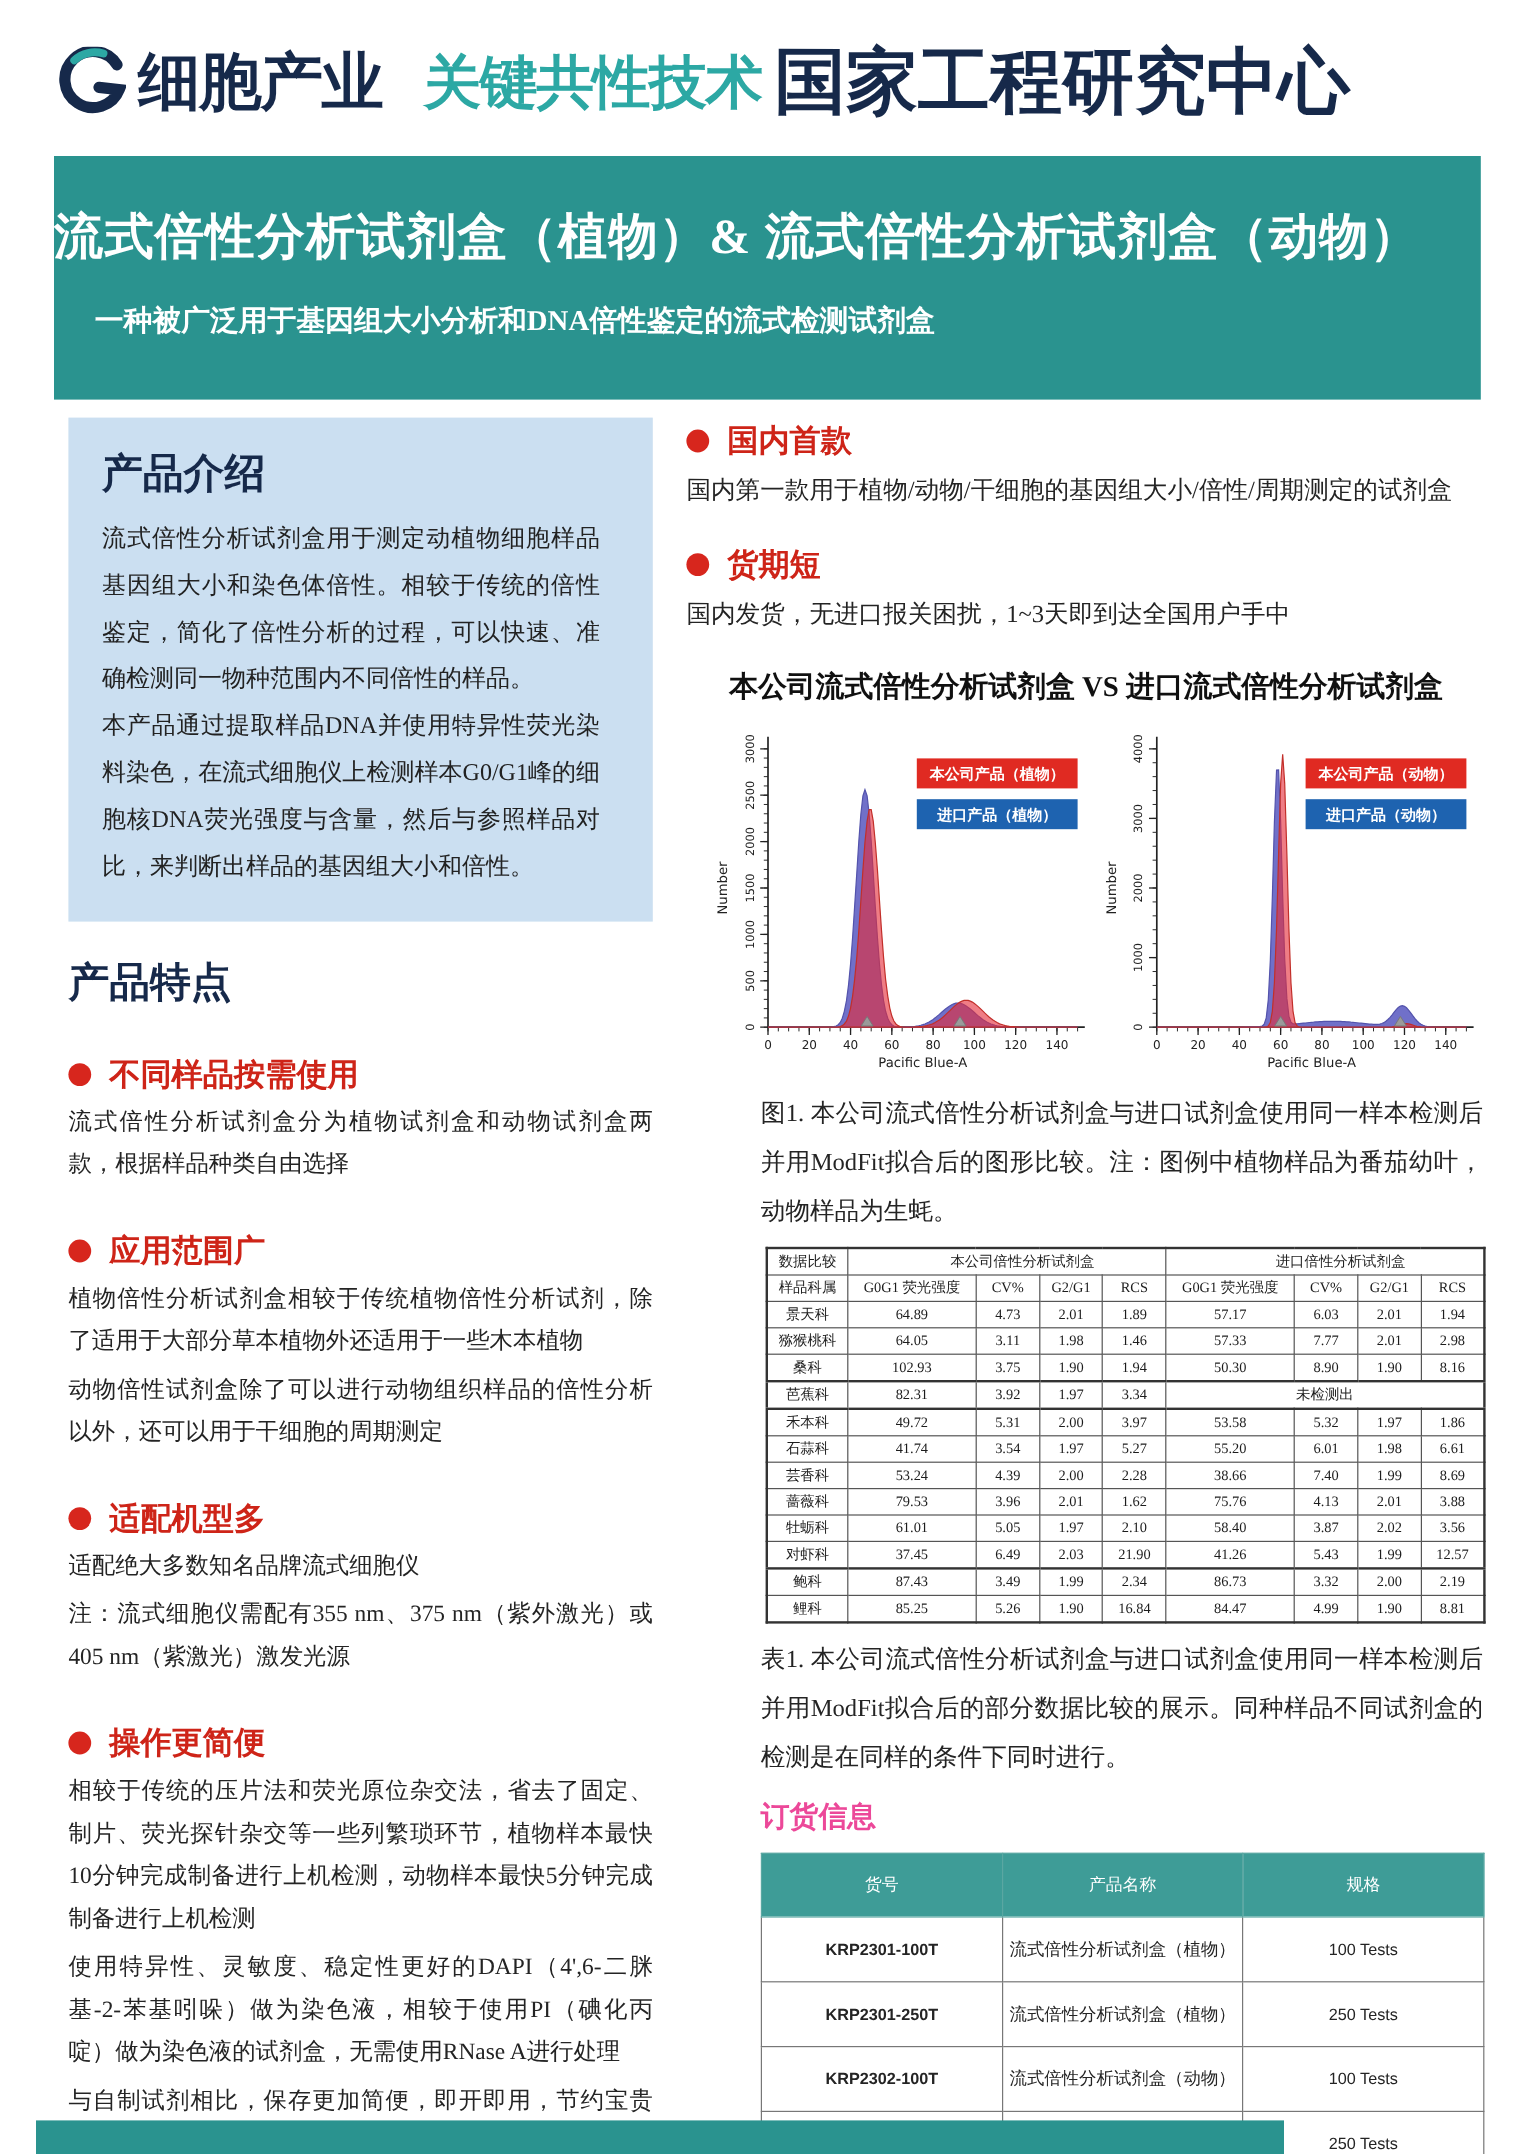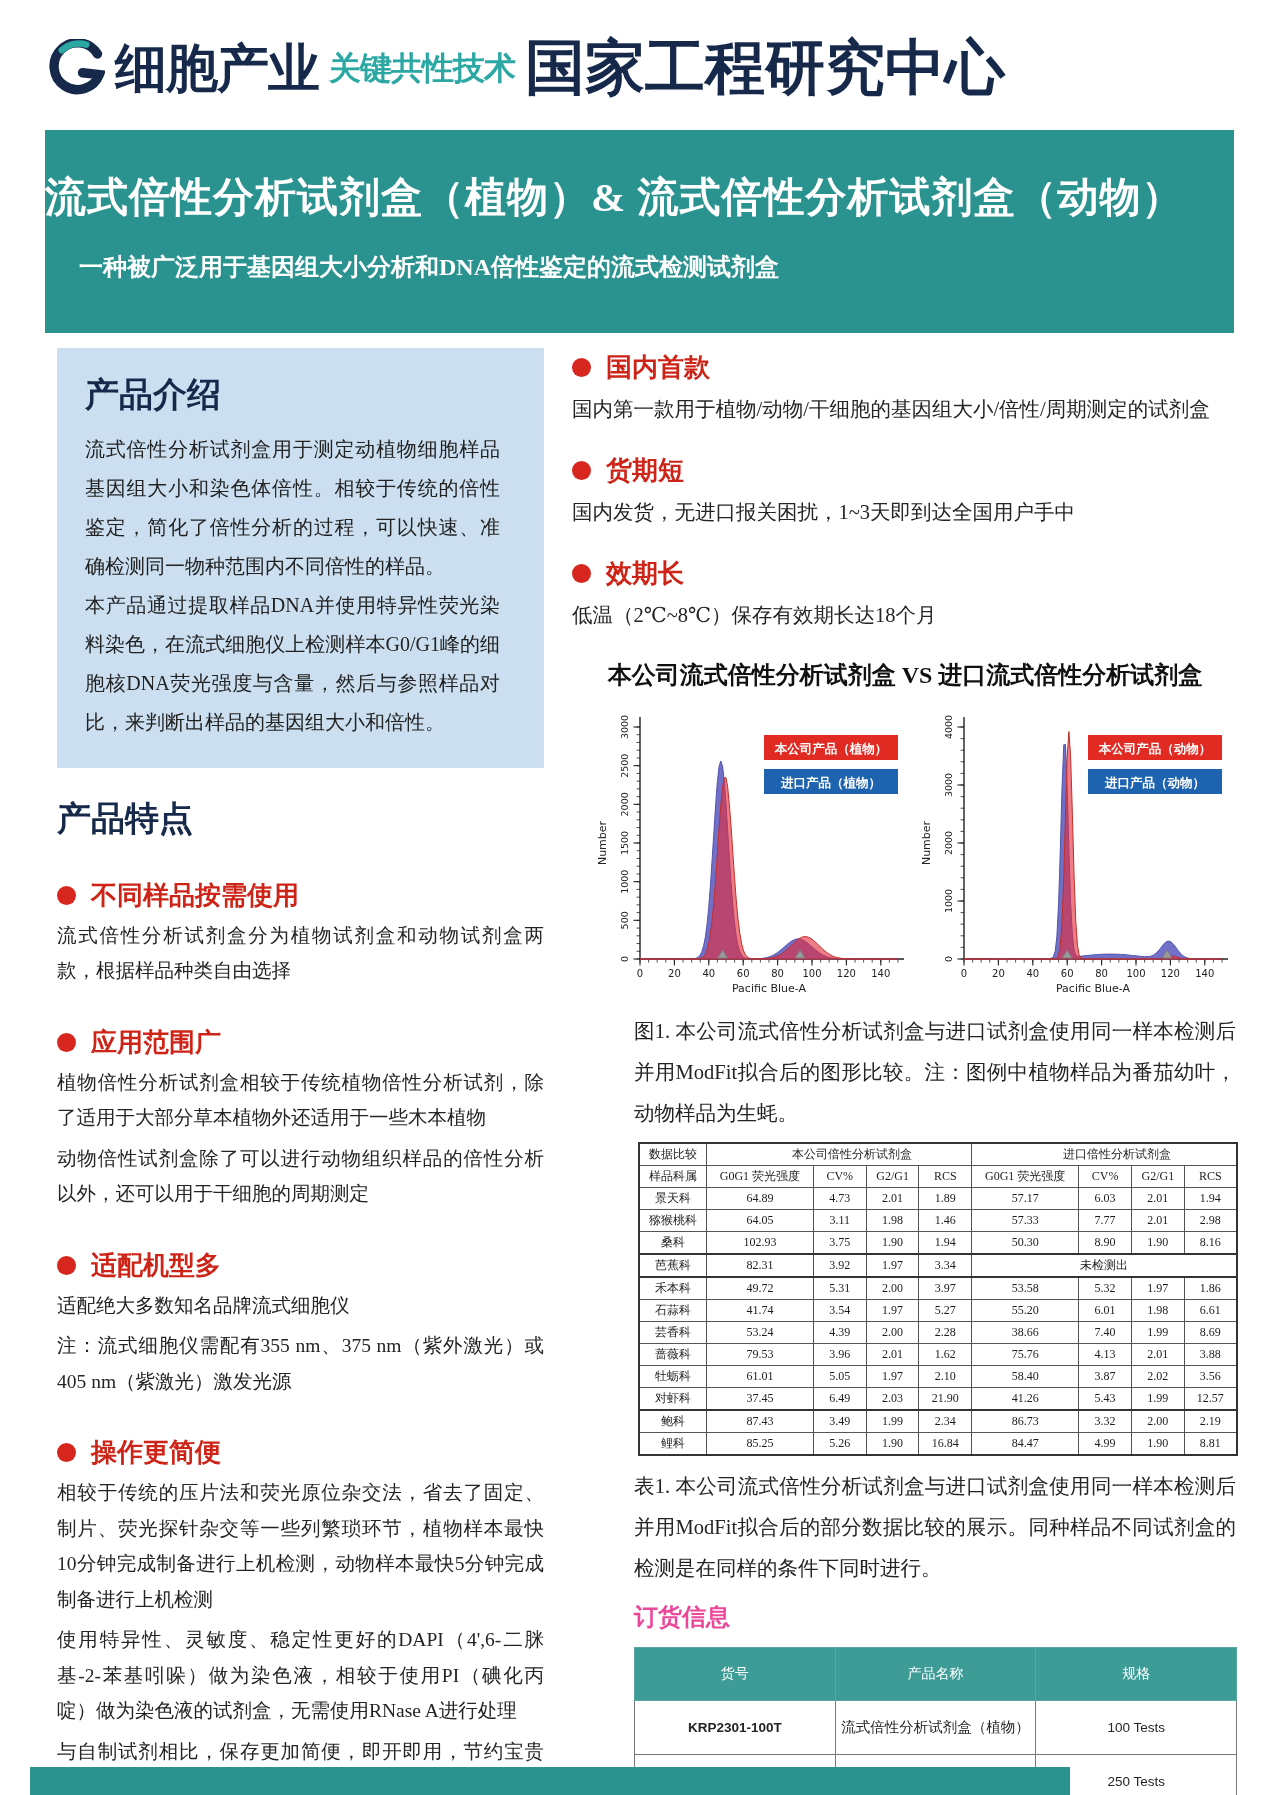--- a/index.html
+++ b/index.html
@@ -15,21 +15,21 @@
   *{margin:0;padding:0;box-sizing:border-box;}
   html,body{background:#e8e8e8;}
   .page{
     position:relative;width:1279px;height:1795px;margin:0 auto;background:#ffffff;
     font-family:"Liberation Serif","DejaVu Serif",serif;color:var(--ink);overflow:hidden;
   }
   
   .logo-row{position:absolute;top:28px;left:45px;display:flex;align-items:center;gap:10px;
     font-family:"DejaVu Sans","Liberation Sans",sans-serif;font-weight:800;white-space:nowrap;}
   .lg-navy{color:var(--navy);font-size:52px;letter-spacing:-1px;}
-  .lg-teal{color:var(--teal-logo);font-size:32px;letter-spacing:-1px;}
+  .lg-teal{color:var(--teal-logo);font-size:48px;letter-spacing:-1px;margin-left:24px;}
   .lg-big{font-size:60px;letter-spacing:0px;}
   
   .banner{position:absolute;top:130px;left:45px;width:1189px;height:203px;background:var(--teal);}
   .banner-title{margin-top:40px;text-align:left;color:#fff;font-size:41px;font-weight:bold;letter-spacing:1px;}
   .banner-sub{margin:26px 0 0 34px;color:#fff;font-size:24px;font-weight:600;}
   
   .left-col{position:absolute;top:348px;left:57px;width:487px;}
   .intro-box{background:var(--lightblue);padding:24px 44px 26px 28px;}
   .intro-box h2{font-size:34px;color:var(--navy);font-weight:bold;margin-bottom:12px;}
   .intro-p{font-size:20px;line-height:1.95;text-align:justify;color:#222;}
@@ -147,27 +147,20 @@
       <span class="sec-title">国内首款</span>
     </div>
     <p class="body-p">国内第一款用于植物/动物/干细胞的基因组大小/倍性/周期测定的试剂盒</p>
   </div>
   <div class="hl">
     <div class="sec-head">
       <span class="dot"></span>
       <span class="sec-title">货期短</span>
     </div>
     <p class="body-p">国内发货，无进口报关困扰，1~3天即到达全国用户手中</p>
-  </div>
-  <div class="hl">
-    <div class="sec-head">
-      <span class="dot"></span>
-      <span class="sec-title">效期长</span>
-    </div>
-    <p class="body-p">低温（2℃~8℃）保存有效期长达18个月</p>
   </div>
       </div>
     <div class="chart-block">
       <div class="chart-title">本公司流式倍性分析试剂盒 VS 进口流式倍性分析试剂盒</div>
       <div class="charts-row">
         <div id="chart-plant" class="chart"><svg width="324" height="300" viewBox="0 0 324 300" xmlns="http://www.w3.org/2000/svg">
               <line x1="54" y1="16" x2="54" y2="258" stroke="#222" stroke-width="1.4"></line>
               <line x1="54" y1="258" x2="318" y2="258" stroke="#222" stroke-width="1.4"></line>
               <line x1="54" y1="258" x2="54" y2="261.5" stroke="#222" stroke-width="0.8"></line>
               <line x1="62.6" y1="258" x2="62.6" y2="261.5" stroke="#222" stroke-width="0.8"></line>

